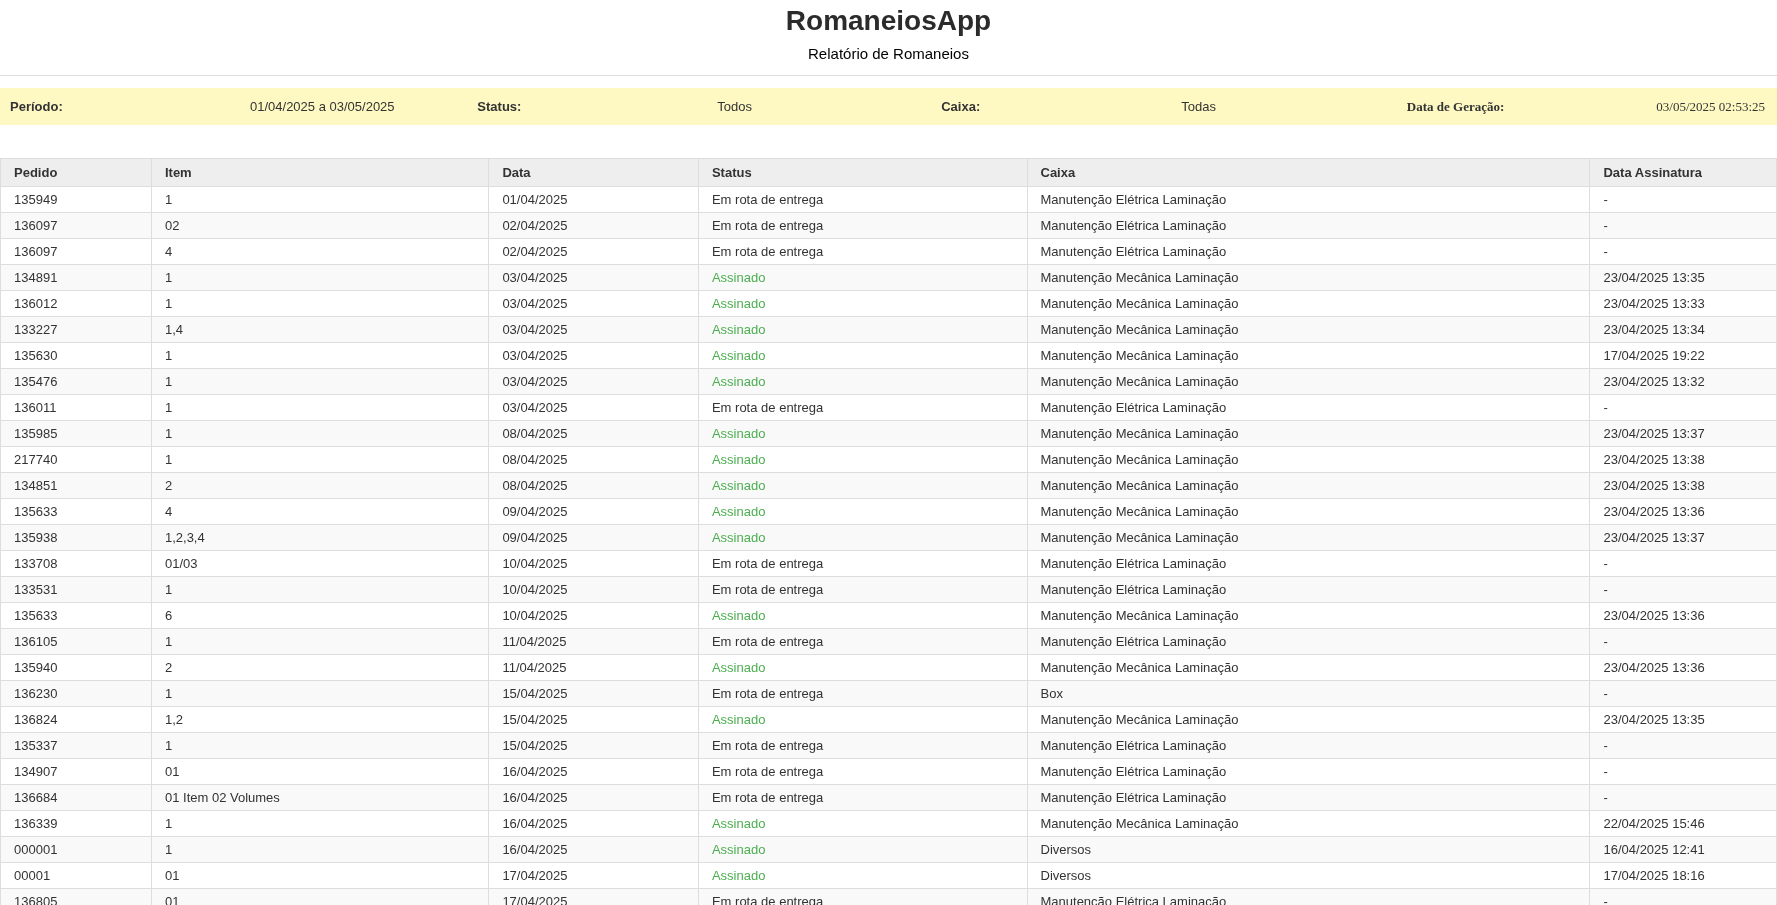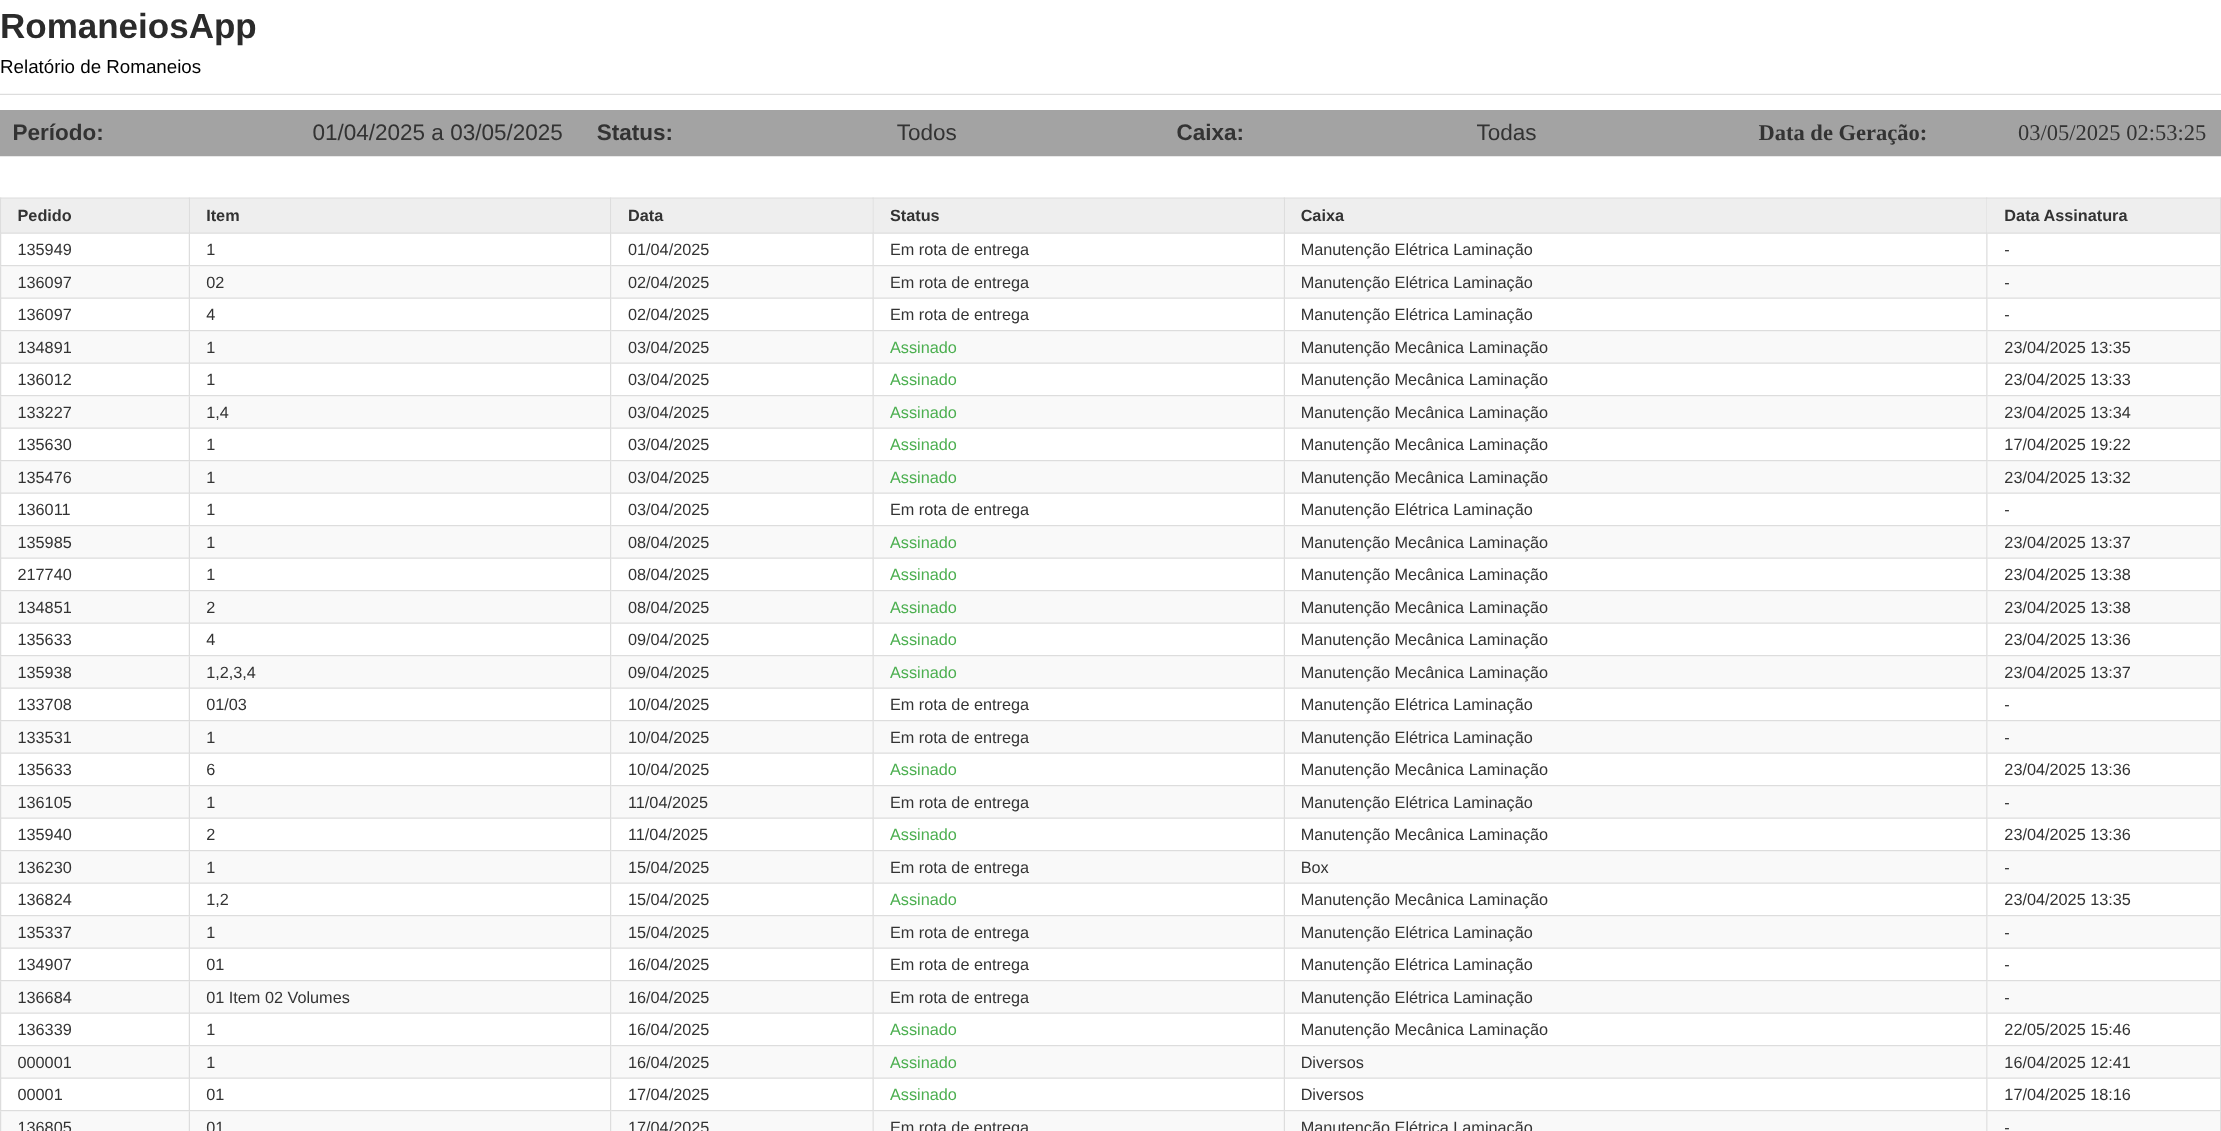--- a/index.html
+++ b/index.html
@@ -4,33 +4,33 @@
 <style>
   * { margin: 0; padding: 0; box-sizing: border-box; }
   html, body {
     width: 1777px; height: 905px;
     overflow: hidden;
     background: #ffffff;
     font-family: "Liberation Sans", sans-serif;
     color: #333;
   }
   
-  .report-header { text-align: left; padding-top: 4px; }
+  .report-header { text-align: center; padding-top: 4px; }
   .app-title { font-size: 28px; font-weight: bold; color: #2b2b2b; line-height: 34px; }
   .report-subtitle { font-size: 15px; color: #000000; margin-top: 7px; }
   .top-divider { border: none; border-top: 1px solid #ddd; margin-top: 13px; }
 
   
   .info-bar {
     margin-top: 12px;
-    background: #a3a3a3;
+    background: #fef9c3;
     height: 37px;
     display: flex;
     align-items: center;
-    font-size: 18px;
+    font-size: 13px;
     padding: 0 10px;
   }
   .info-group { display: flex; align-items: center; overflow: hidden; }
   .g1 { width: 26.6%; } .g2 { width: 26.5%; } .g3 { width: 26.4%; } .g4 { flex: 1; font-family: Liberation Serif, serif; }
   .info-label { font-weight: bold; color: #333; width: 240px; flex-shrink: 0; white-space: nowrap; }
   .g4 .info-label { width: auto; margin-right: 10px; }
   .info-value { color: #333; white-space: nowrap; }
   .g4 .info-value { flex: 1; text-align: right; padding-right: 2px; }
 
   
@@ -303,21 +303,21 @@
     <td style="color: rgb(51, 51, 51);">Em rota de entrega</td>
     <td>Manutenção Elétrica Laminação</td>
     <td>-</td>
   </tr>
       <tr>
     <td>136339</td>
     <td>1</td>
     <td>16/04/2025</td>
     <td style="color: rgb(76, 175, 80);">Assinado</td>
     <td>Manutenção Mecânica Laminação</td>
-    <td>22/05/2025 15:46</td>
+    <td>22/04/2025 15:46</td>
   </tr>
       <tr>
     <td>000001</td>
     <td>1</td>
     <td>16/04/2025</td>
     <td style="color: rgb(76, 175, 80);">Assinado</td>
     <td>Diversos</td>
     <td>16/04/2025 12:41</td>
   </tr>
       <tr>

